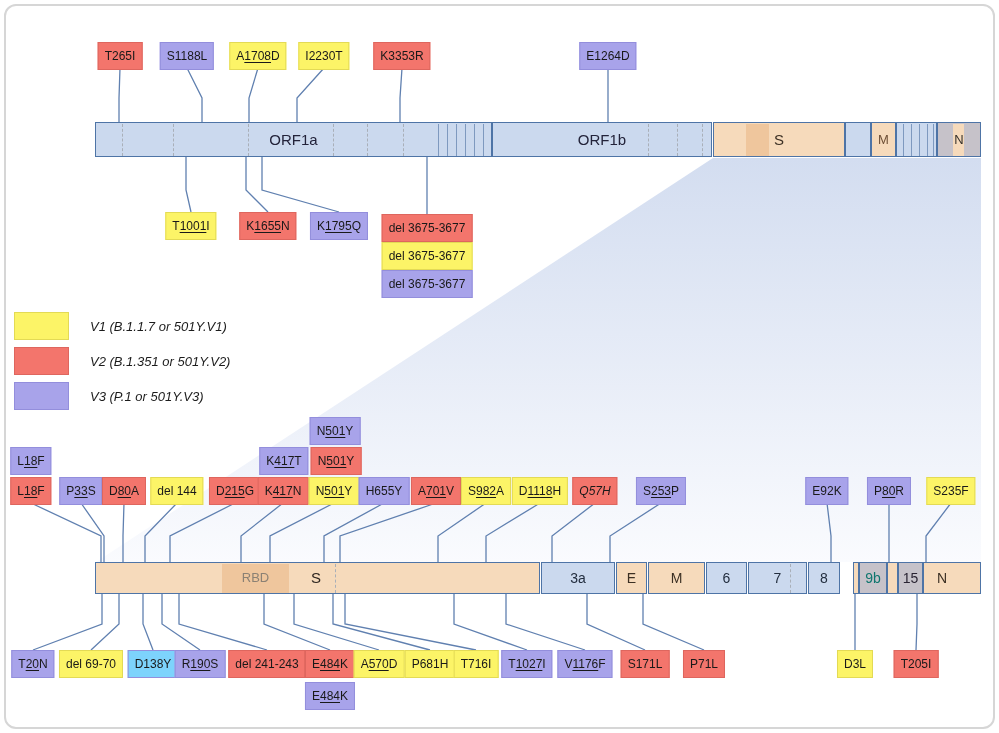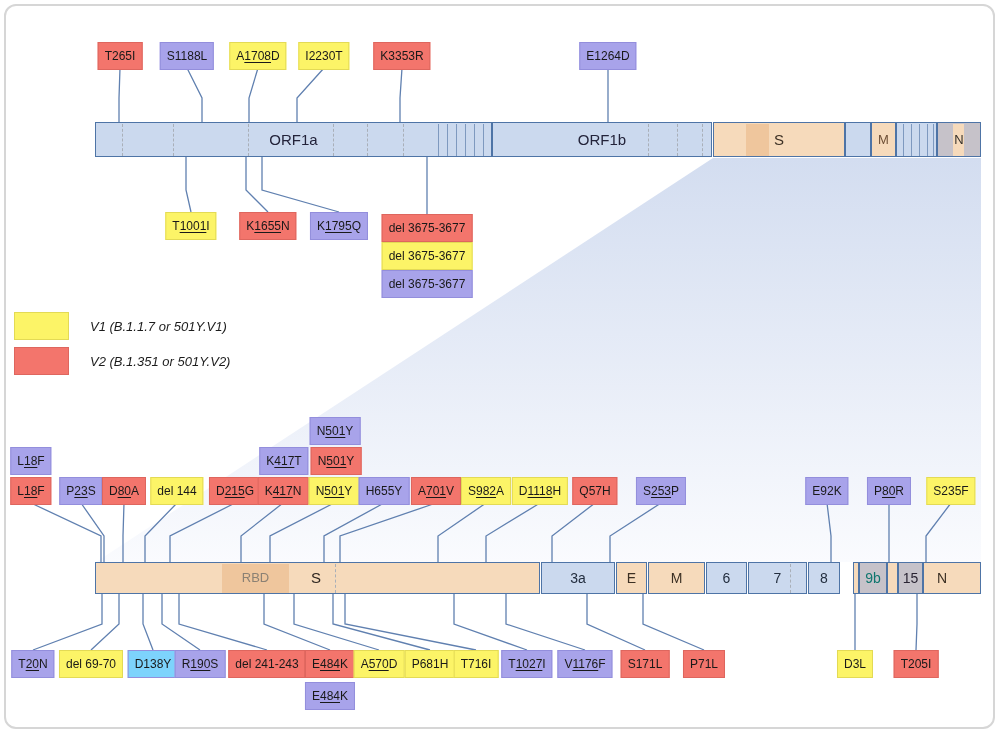--- a/index.html
+++ b/index.html
@@ -145,34 +145,34 @@
       <div class="mbox" style="left: 402px; top: 42px; background: rgb(243, 117, 108); border: 1px solid rgb(222, 102, 94);"><span>K3353R</span><span class="u"></span><span></span></div>
       <div class="mbox" style="left: 608px; top: 42px; background: rgb(168, 163, 234); border: 1px solid rgb(147, 142, 220);"><span>E1264D</span><span class="u"></span><span></span></div>
       <div class="mbox" style="left: 191px; top: 212px; background: rgb(252, 244, 103); border: 1px solid rgb(227, 218, 85);"><span>T</span><span class="u">1001</span><span>I</span></div>
       <div class="mbox" style="left: 268px; top: 212px; background: rgb(243, 117, 108); border: 1px solid rgb(222, 102, 94);"><span>K</span><span class="u">1655</span><span>N</span></div>
       <div class="mbox" style="left: 339px; top: 212px; background: rgb(168, 163, 234); border: 1px solid rgb(147, 142, 220);"><span>K</span><span class="u">1795</span><span>Q</span></div>
       <div class="mbox" style="left: 427px; top: 214px; background: rgb(243, 117, 108); border: 1px solid rgb(222, 102, 94);"><span>del 3675-3677</span><span class="u"></span><span></span></div>
       <div class="mbox" style="left: 427px; top: 242px; background: rgb(252, 244, 103); border: 1px solid rgb(227, 218, 85);"><span>del 3675-3677</span><span class="u"></span><span></span></div>
       <div class="mbox" style="left: 427px; top: 270px; background: rgb(168, 163, 234); border: 1px solid rgb(147, 142, 220);"><span>del 3675-3677</span><span class="u"></span><span></span></div>
       <div class="mbox" style="left: 31px; top: 447px; background: rgb(168, 163, 234); border: 1px solid rgb(147, 142, 220);"><span>L</span><span class="u">18</span><span>F</span></div>
       <div class="mbox" style="left: 31px; top: 477px; background: rgb(243, 117, 108); border: 1px solid rgb(222, 102, 94);"><span>L</span><span class="u">18</span><span>F</span></div>
-      <div class="mbox" style="left: 81px; top: 477px; background: rgb(168, 163, 234); border: 1px solid rgb(147, 142, 220);"><span>P</span><span class="u">23</span><span>S</span></div>
+      <div class="mbox" style="left: 81px; top: 477px; background: rgb(168, 163, 234); border: 1px solid rgb(147, 142, 220);"><span>P</span><span class="u">33</span><span>S</span></div>
       <div class="mbox" style="left: 124px; top: 477px; background: rgb(243, 117, 108); border: 1px solid rgb(222, 102, 94);"><span>D</span><span class="u">80</span><span>A</span></div>
       <div class="mbox" style="left: 177px; top: 477px; background: rgb(252, 244, 103); border: 1px solid rgb(227, 218, 85);"><span>del 144</span><span class="u"></span><span></span></div>
       <div class="mbox" style="left: 235px; top: 477px; background: rgb(243, 117, 108); border: 1px solid rgb(222, 102, 94);"><span>D</span><span class="u">215</span><span>G</span></div>
       <div class="mbox" style="left: 284px; top: 447px; background: rgb(168, 163, 234); border: 1px solid rgb(147, 142, 220);"><span>K</span><span class="u">417</span><span>T</span></div>
       <div class="mbox" style="left: 283px; top: 477px; background: rgb(243, 117, 108); border: 1px solid rgb(222, 102, 94);"><span>K</span><span class="u">417</span><span>N</span></div>
       <div class="mbox" style="left: 335px; top: 417px; background: rgb(168, 163, 234); border: 1px solid rgb(147, 142, 220);"><span>N</span><span class="u">501</span><span>Y</span></div>
       <div class="mbox" style="left: 336px; top: 447px; background: rgb(243, 117, 108); border: 1px solid rgb(222, 102, 94);"><span>N</span><span class="u">501</span><span>Y</span></div>
       <div class="mbox" style="left: 334px; top: 477px; background: rgb(252, 244, 103); border: 1px solid rgb(227, 218, 85);"><span>N</span><span class="u">501</span><span>Y</span></div>
       <div class="mbox" style="left: 384px; top: 477px; background: rgb(168, 163, 234); border: 1px solid rgb(147, 142, 220);"><span>H655Y</span><span class="u"></span><span></span></div>
       <div class="mbox" style="left: 436px; top: 477px; background: rgb(243, 117, 108); border: 1px solid rgb(222, 102, 94);"><span>A</span><span class="u">701</span><span>V</span></div>
       <div class="mbox" style="left: 486px; top: 477px; background: rgb(252, 244, 103); border: 1px solid rgb(227, 218, 85);"><span>S</span><span class="u">982</span><span>A</span></div>
       <div class="mbox" style="left: 540px; top: 477px; background: rgb(252, 244, 103); border: 1px solid rgb(227, 218, 85);"><span>D</span><span class="u">1118</span><span>H</span></div>
-      <div class="mbox" style="left: 595px; top: 477px; background: rgb(243, 117, 108); border: 1px solid rgb(222, 102, 94);"><span>Q57H</span><span class="u"></span><span></span></div>
+      <div class="mbox" style="left: 595px; top: 477px; background: rgb(243, 117, 108); border: 1px solid rgb(222, 102, 94); font-style: italic;"><span>Q57H</span><span class="u"></span><span></span></div>
       <div class="mbox" style="left: 661px; top: 477px; background: rgb(168, 163, 234); border: 1px solid rgb(147, 142, 220);"><span>S</span><span class="u">253</span><span>P</span></div>
       <div class="mbox" style="left: 827px; top: 477px; background: rgb(168, 163, 234); border: 1px solid rgb(147, 142, 220);"><span>E92K</span><span class="u"></span><span></span></div>
       <div class="mbox" style="left: 889px; top: 477px; background: rgb(168, 163, 234); border: 1px solid rgb(147, 142, 220);"><span>P</span><span class="u">80</span><span>R</span></div>
       <div class="mbox" style="left: 951px; top: 477px; background: rgb(252, 244, 103); border: 1px solid rgb(227, 218, 85);"><span>S235F</span><span class="u"></span><span></span></div>
       <div class="mbox" style="left: 33px; top: 650px; background: rgb(168, 163, 234); border: 1px solid rgb(147, 142, 220);"><span>T</span><span class="u">20</span><span>N</span></div>
       <div class="mbox" style="left: 91px; top: 650px; background: rgb(252, 244, 103); border: 1px solid rgb(227, 218, 85);"><span>del 69-70</span><span class="u"></span><span></span></div>
       <div class="mbox" style="left: 153px; top: 650px; background: #7dd3fc; border: 1px solid rgb(147, 142, 220);"><span>D138Y</span><span class="u"></span><span></span></div>
       <div class="mbox" style="left: 200px; top: 650px; background: rgb(168, 163, 234); border: 1px solid rgb(147, 142, 220);"><span>R</span><span class="u">190</span><span>S</span></div>
       <div class="mbox" style="left: 267px; top: 650px; background: rgb(243, 117, 108); border: 1px solid rgb(222, 102, 94);"><span>del 241-243</span><span class="u"></span><span></span></div>
       <div class="mbox" style="left: 330px; top: 650px; background: rgb(243, 117, 108); border: 1px solid rgb(222, 102, 94);"><span>E</span><span class="u">484</span><span>K</span></div>
@@ -189,15 +189,19 @@
     </div>
   <div class="legend" id="legend">
       <div class="legend-row">
         <div class="legend-swatch" style="background: rgb(252, 244, 103); border: 1px solid rgb(227, 218, 85);"></div>
         <div class="legend-label">V1 (B.1.1.7 or 501Y.V1)</div>
       </div>
       <div class="legend-row">
         <div class="legend-swatch" style="background: rgb(243, 117, 108); border: 1px solid rgb(222, 102, 94);"></div>
         <div class="legend-label">V2 (B.1.351 or 501Y.V2)</div>
       </div>
+      <div class="legend-row">
+        <div class="legend-swatch" style="background: rgb(168, 163, 234); border: 1px solid rgb(147, 142, 220);"></div>
+        <div class="legend-label">V3 (P.1 or 501Y.V3)</div>
+      </div>
     </div>
   <div class="frame"></div>
 </div>
 
 </body></html>

